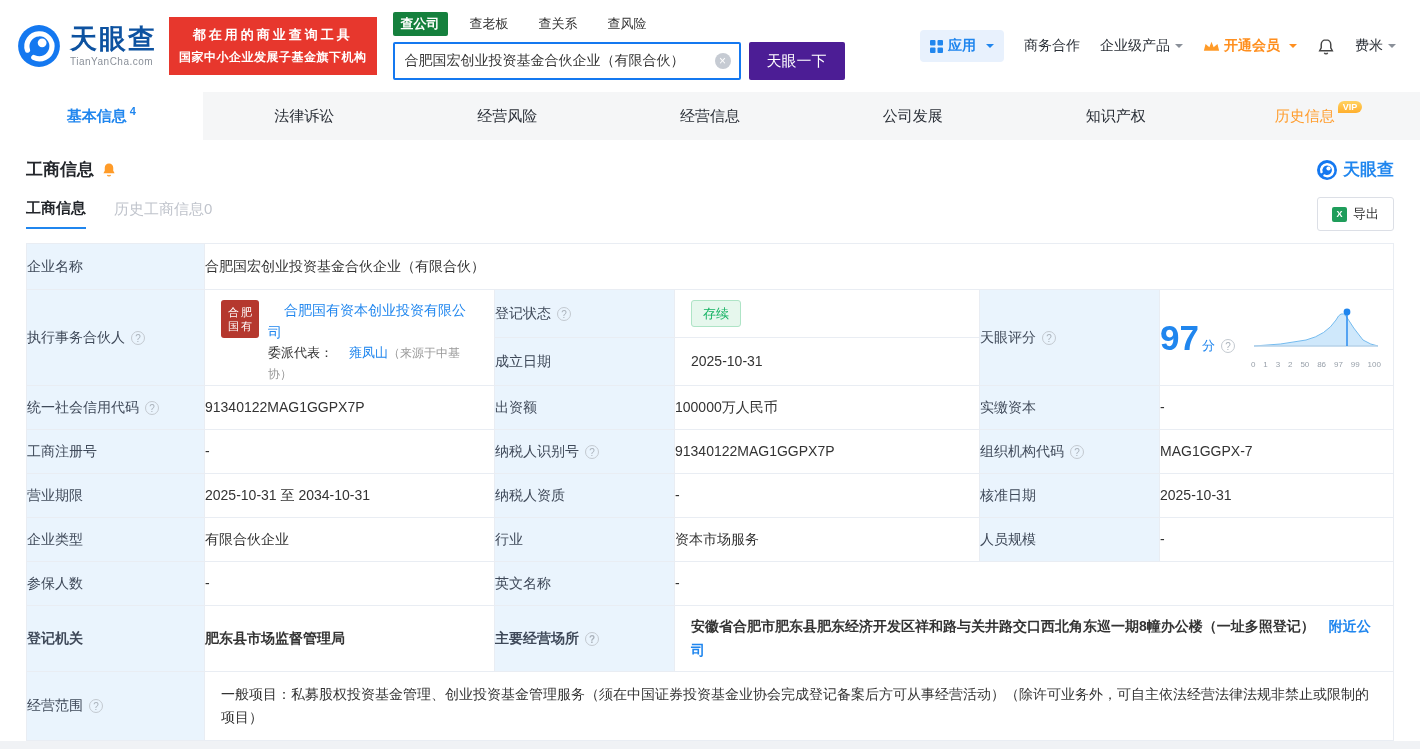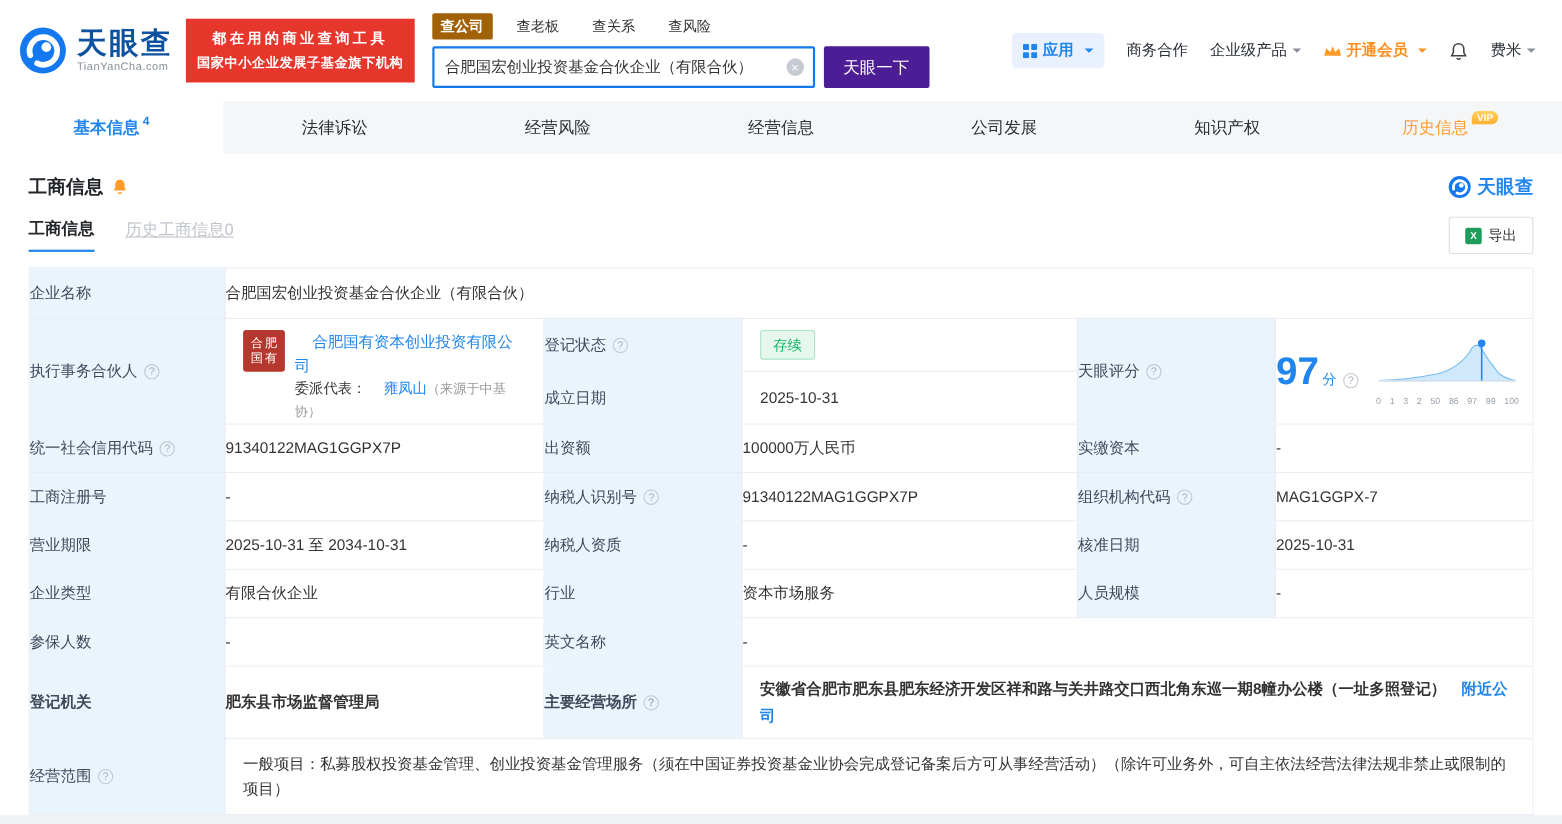--- a/index.html
+++ b/index.html
@@ -12,21 +12,21 @@
   .topbar { display: flex; align-items: center; height: 92px; padding: 0 24px 0 16px; }
   .logo-area { display: flex; align-items: center; gap: 8px; cursor: pointer; }
   .logo-text .brand { font-size: 27px; font-weight: 700; color: #0d52a0; letter-spacing: 2px; line-height: 1; }
   .logo-text .domain { font-size: 10px; color: #8a9099; margin-top: 3px; letter-spacing: .5px; }
   .slogan { background: #e7372d; color: #fff; margin-left: 12px; padding: 9px 10px; text-align: center; }
   .slogan1 { font-size: 13px; font-weight: 700; letter-spacing: 3px; }
   .slogan2 { font-size: 12px; font-weight: 700; margin-top: 5px; letter-spacing: .5px; }
   .search-block { margin-left: 16px; width: 452px; }
   .search-tabs { display: flex; align-items: center; gap: 14px; margin-bottom: 6px; }
   .stab { font-size: 13px; color: #333; padding: 3px 8px; cursor: pointer; }
-  .stab.active { background: #a16207; color: #fff; border-radius: 2px; font-weight: 700; }
+  .stab.active { background: #15803d; color: #fff; border-radius: 2px; font-weight: 700; }
   .search-row { display: flex; align-items: center; }
   .search-input-wrap { position: relative; flex: 1; }
   .search-input {
     width: 100%; height: 38px; border: 2px solid #1478f0; border-radius: 2px;
     padding: 0 34px 0 10px; font-size: 14px; color: #333; outline: none;
     font-family: "Liberation Sans", "DejaVu Sans", sans-serif;
   }
   .clear-icon {
     position: absolute; right: 10px; top: 50%; transform: translateY(-50%);
     width: 16px; height: 16px; border-radius: 50%; background: #c6cbd3; color: #fff;
@@ -56,21 +56,21 @@
     padding: 1px 5px; border-radius: 6px 6px 6px 0; margin-left: 3px; transform: translateY(-9px); display: inline-block;
   }
   
   .section-head { display: flex; align-items: center; padding: 0 26px; margin-top: 18px; }
   .section-title { font-size: 17px; font-weight: 700; color: #23262b; display: flex; align-items: center; gap: 7px; }
   .brand-right { margin-left: auto; display: flex; align-items: center; gap: 5px; color: #2086ee; font-weight: 700; font-size: 17px; }
   
   .subtab-row { display: flex; align-items: center; padding: 0 26px; margin-top: 14px; height: 38px; }
   .subtab { font-size: 15px; cursor: pointer; padding-bottom: 9px; margin-right: 28px; }
   .subtab.active { color: #23262b; font-weight: 700; border-bottom: 2px solid #2086ee; }
-  .subtab.muted { color: #c0c4cc; text-decoration: underline; }
+  .subtab.muted { color: #c0c4cc; }
   .export-btn {
     margin-left: auto; display: inline-flex; align-items: center; gap: 6px;
     border: 1px solid #dcdfe6; border-radius: 3px; background: #fff; color: #333;
     font-size: 13px; padding: 7px 14px; cursor: pointer;
     font-family: "Liberation Sans", "DejaVu Sans", sans-serif;
   }
   .xls-icon { width: 15px; height: 15px; background: #1f9d5b; border-radius: 2px; color: #fff; font-size: 9px; font-weight: 700; display: inline-flex; align-items: center; justify-content: center; }
   
   .info-table { margin: 10px 26px 0; border: 1px solid #e9edf3; }
   .row { display: flex; border-bottom: 1px solid #e9edf3; }

